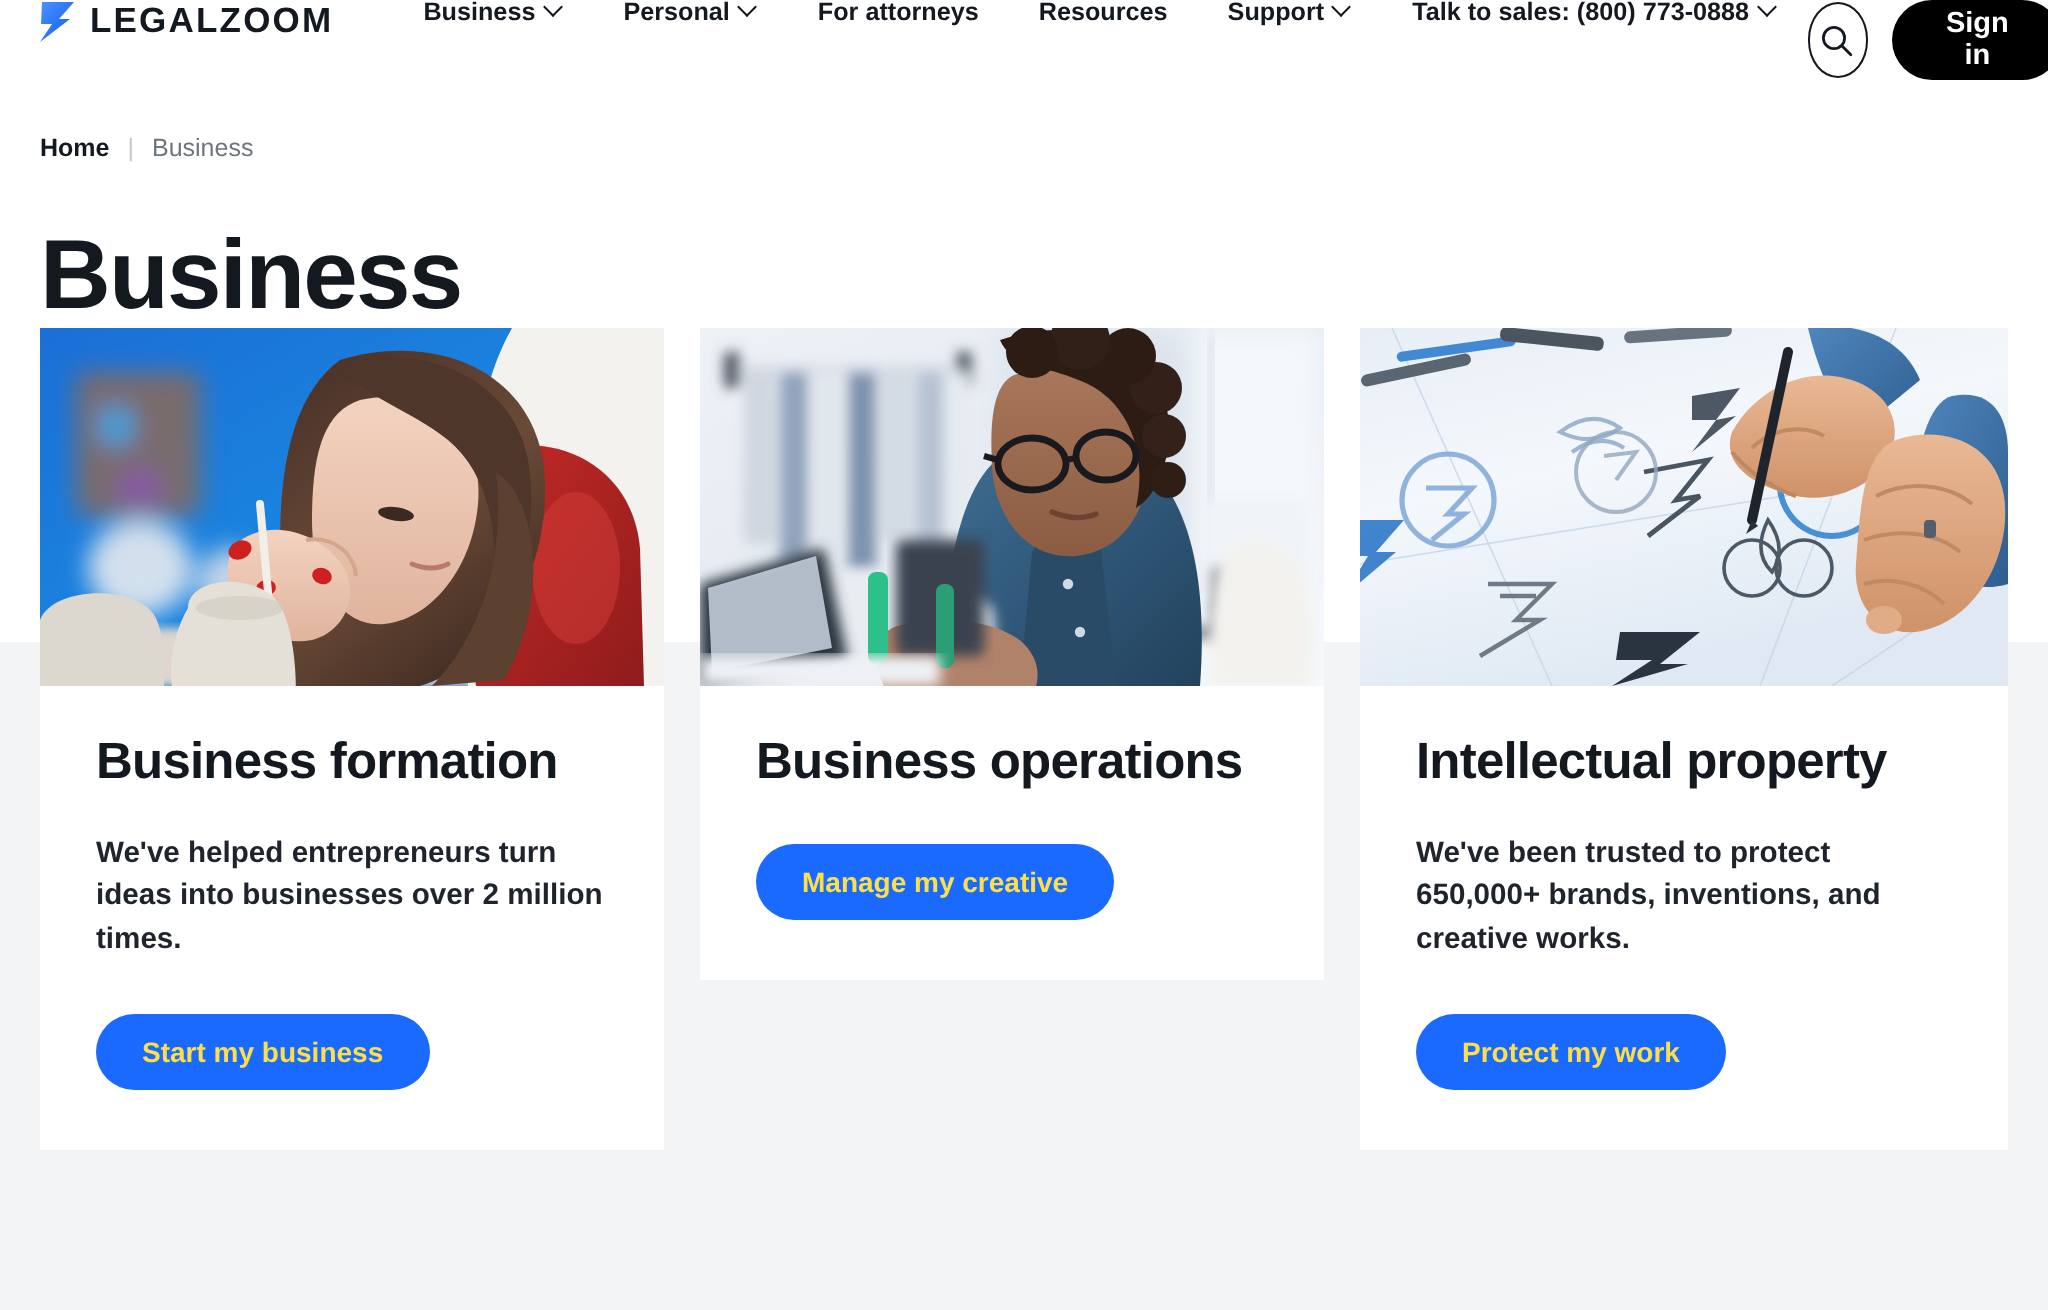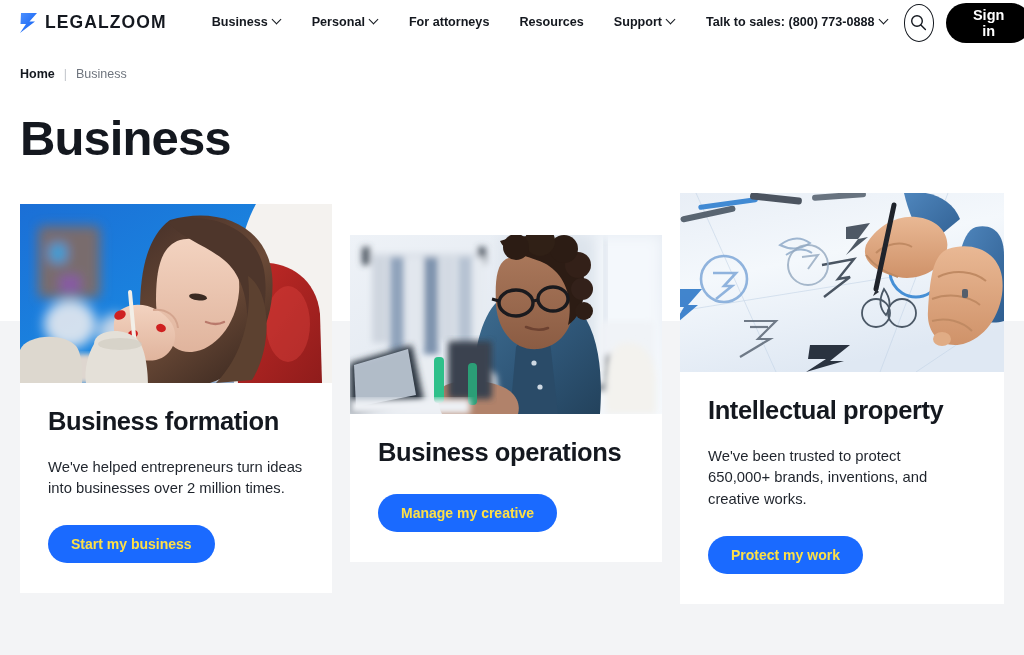--- a/index.html
+++ b/index.html
@@ -24,21 +24,21 @@
     z-index: 0;
   }
 
   
   .header {
     position: relative;
     z-index: 5;
     height: 45px;
     background: #ffffff;
     display: flex;
-    align-items: center;
+    align-items: flex-start;
     padding: 0 18px 0 18px;
   }
   .logo-wrap {
     display: flex;
     align-items: center;
     gap: 7px;
     margin-right: 30px;
     cursor: pointer;
   }
   .logo-mark { width: 20px; height: 22px; display: block; }
@@ -132,25 +132,24 @@
     margin-top: 25px;
     font-size: 14.8px;
     color: #1f242c;
     line-height: 1.5;
   }
 
   
   .cards {
     position: relative;
     z-index: 5;
-    margin-top: 29px;
     padding: 0 20px;
     display: flex;
     gap: 18px;
-    align-items: center;
+    align-items: flex-start;
   }
   .card {
     width: 312px;
     background: #ffffff;
     flex: 0 0 auto;
     padding-bottom: 30px;
   }
   .card:last-child { width: 324px; }
 
   .card-media {
@@ -169,20 +168,21 @@
     letter-spacing: -0.4px;
     color: #14181f;
     line-height: 1.15;
   }
   .card-desc {
     margin-top: 21px;
     font-size: 14.8px;
     color: #1f242c;
     line-height: 1.43;
     max-width: 258px;
+    font-weight: bold;
   }
   .card-btn {
     margin-top: 26px;
     display: inline-flex;
     align-items: center;
     justify-content: center;
     height: 38px;
     padding: 0 23px;
     border-radius: 19px;
     background: #1a6aff;

